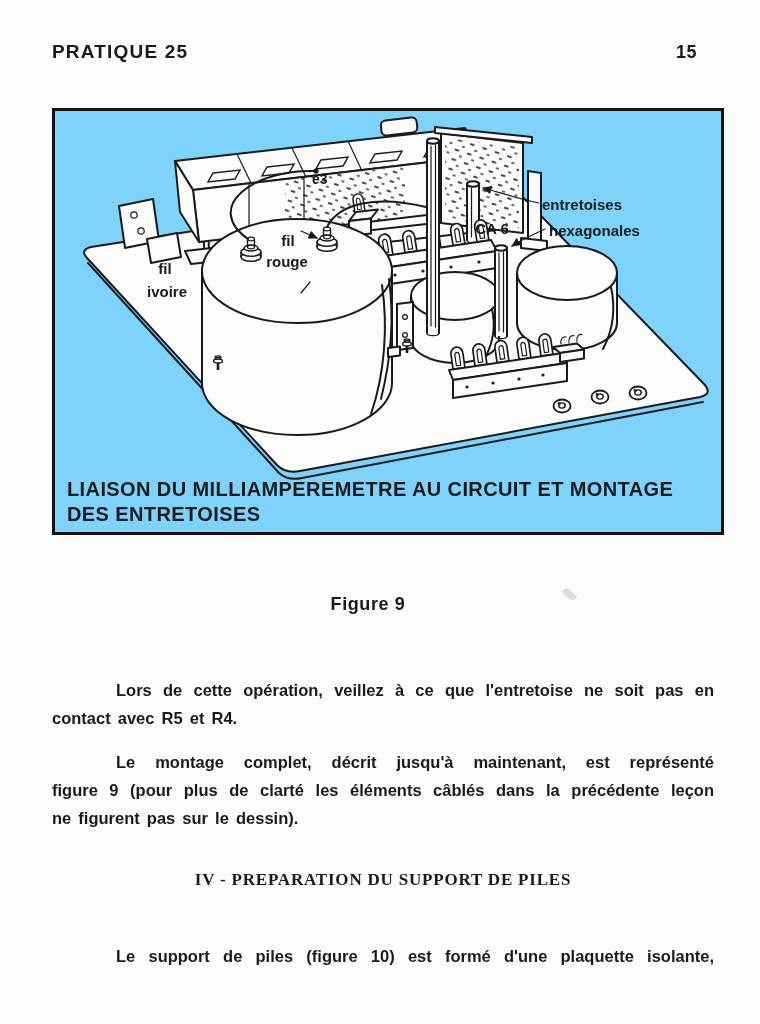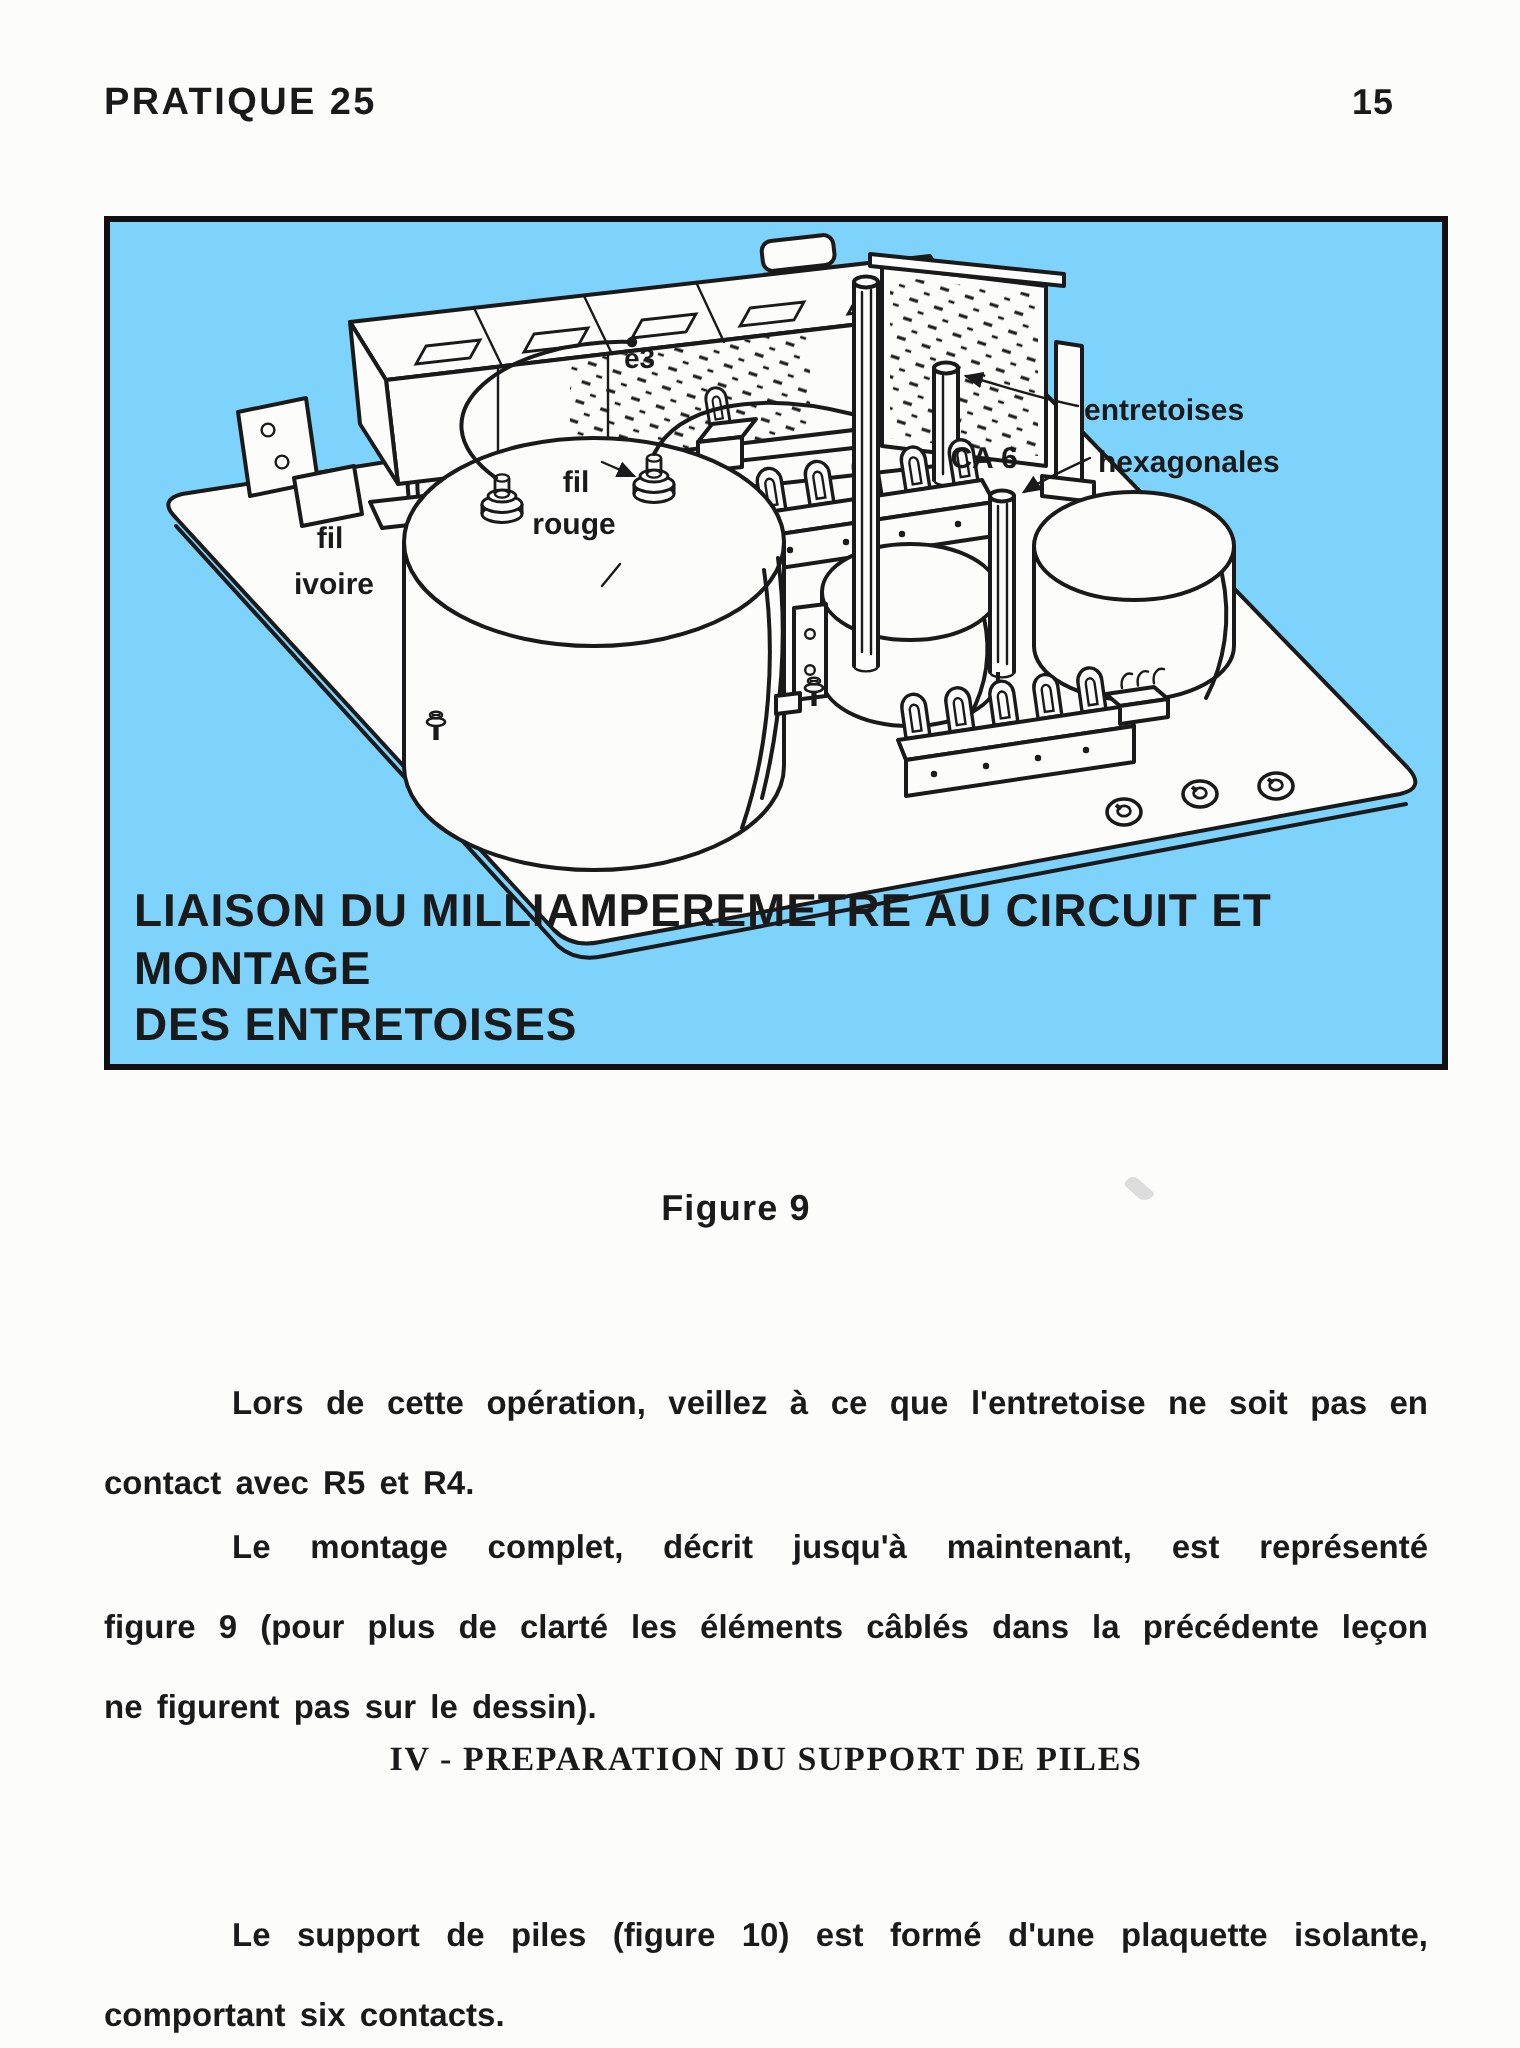--- a/index.html
+++ b/index.html
@@ -14,37 +14,37 @@
     font-size:19px; letter-spacing:1.2px;
   }
   .hdr .pgnum { letter-spacing:0.5px; font-size:18px; }
   .frame {
     position:absolute; left:52px; top:108px; width:672px; height:427px;
     border:3px solid #111; box-sizing:border-box; background:#7dd3fc;
   }
   .frame svg { position:absolute; left:0; top:0; }
   .cap {
     position:absolute; left:12px; bottom:5px;
-    font-size:23px; letter-spacing:0.4px; line-height:1.25;
+    font-size:20px; letter-spacing:0.4px; line-height:1.25;
   }
   .figlabel {
     position:absolute; left:52px; top:594px; width:632px;
     text-align:center; font-size:18px; letter-spacing:0.6px;
   }
   .smudge {
     position:absolute; left:562px; top:591px; width:15px; height:7px;
     background:#d6d6d6; border-radius:4px 1px 5px 2px;
     transform:rotate(42deg); opacity:0.85;
   }
   .para {
     position:absolute; left:52px; width:662px;
     font-size:16.5px; line-height:28px; word-spacing:2.5px;
   }
   .p1 { top:676px; } .p2 { top:748px; } .p3 { top:942px; }
-  .pline { text-align:justify; text-align-last:justify;margin-top:12px; }
+  .pline { text-align:justify; text-align-last:justify; }
   .pline.first { text-indent:64px; }
   .pline.last { text-align-last:left; }
   .heading {
     position:absolute; left:52px; top:866px; width:662px;
     text-align:center; font-size:17px; letter-spacing:0.8px; line-height:28px;font-family:Liberation Serif, serif;
   }
   
   .ln   { stroke:#1a1a1a; fill:none; stroke-width:2; stroke-linejoin:round; stroke-linecap:round; }
   .lnf  { stroke:#1a1a1a; fill:#fcfcfa; stroke-width:2; stroke-linejoin:round; }
   .thin { stroke:#1a1a1a; fill:none; stroke-width:1.2; stroke-linecap:round; }
@@ -275,16 +275,15 @@
   <div class="para p2">
     <div class="pline first">Le montage complet, décrit jusqu'à maintenant, est représenté</div>
     <div class="pline">figure 9 (pour plus de clarté les éléments câblés dans la précédente leçon</div>
     <div class="pline last">ne figurent pas sur le dessin).</div>
   </div>
 
   <div class="heading">IV - PREPARATION DU SUPPORT DE PILES</div>
 
   <div class="para p3">
     <div class="pline first">Le support de piles (figure 10) est formé d'une plaquette isolante,</div>
-    <div class="pline last">comportant six contacts.</div>
   </div>
 
 </div>
 
 </body></html>

